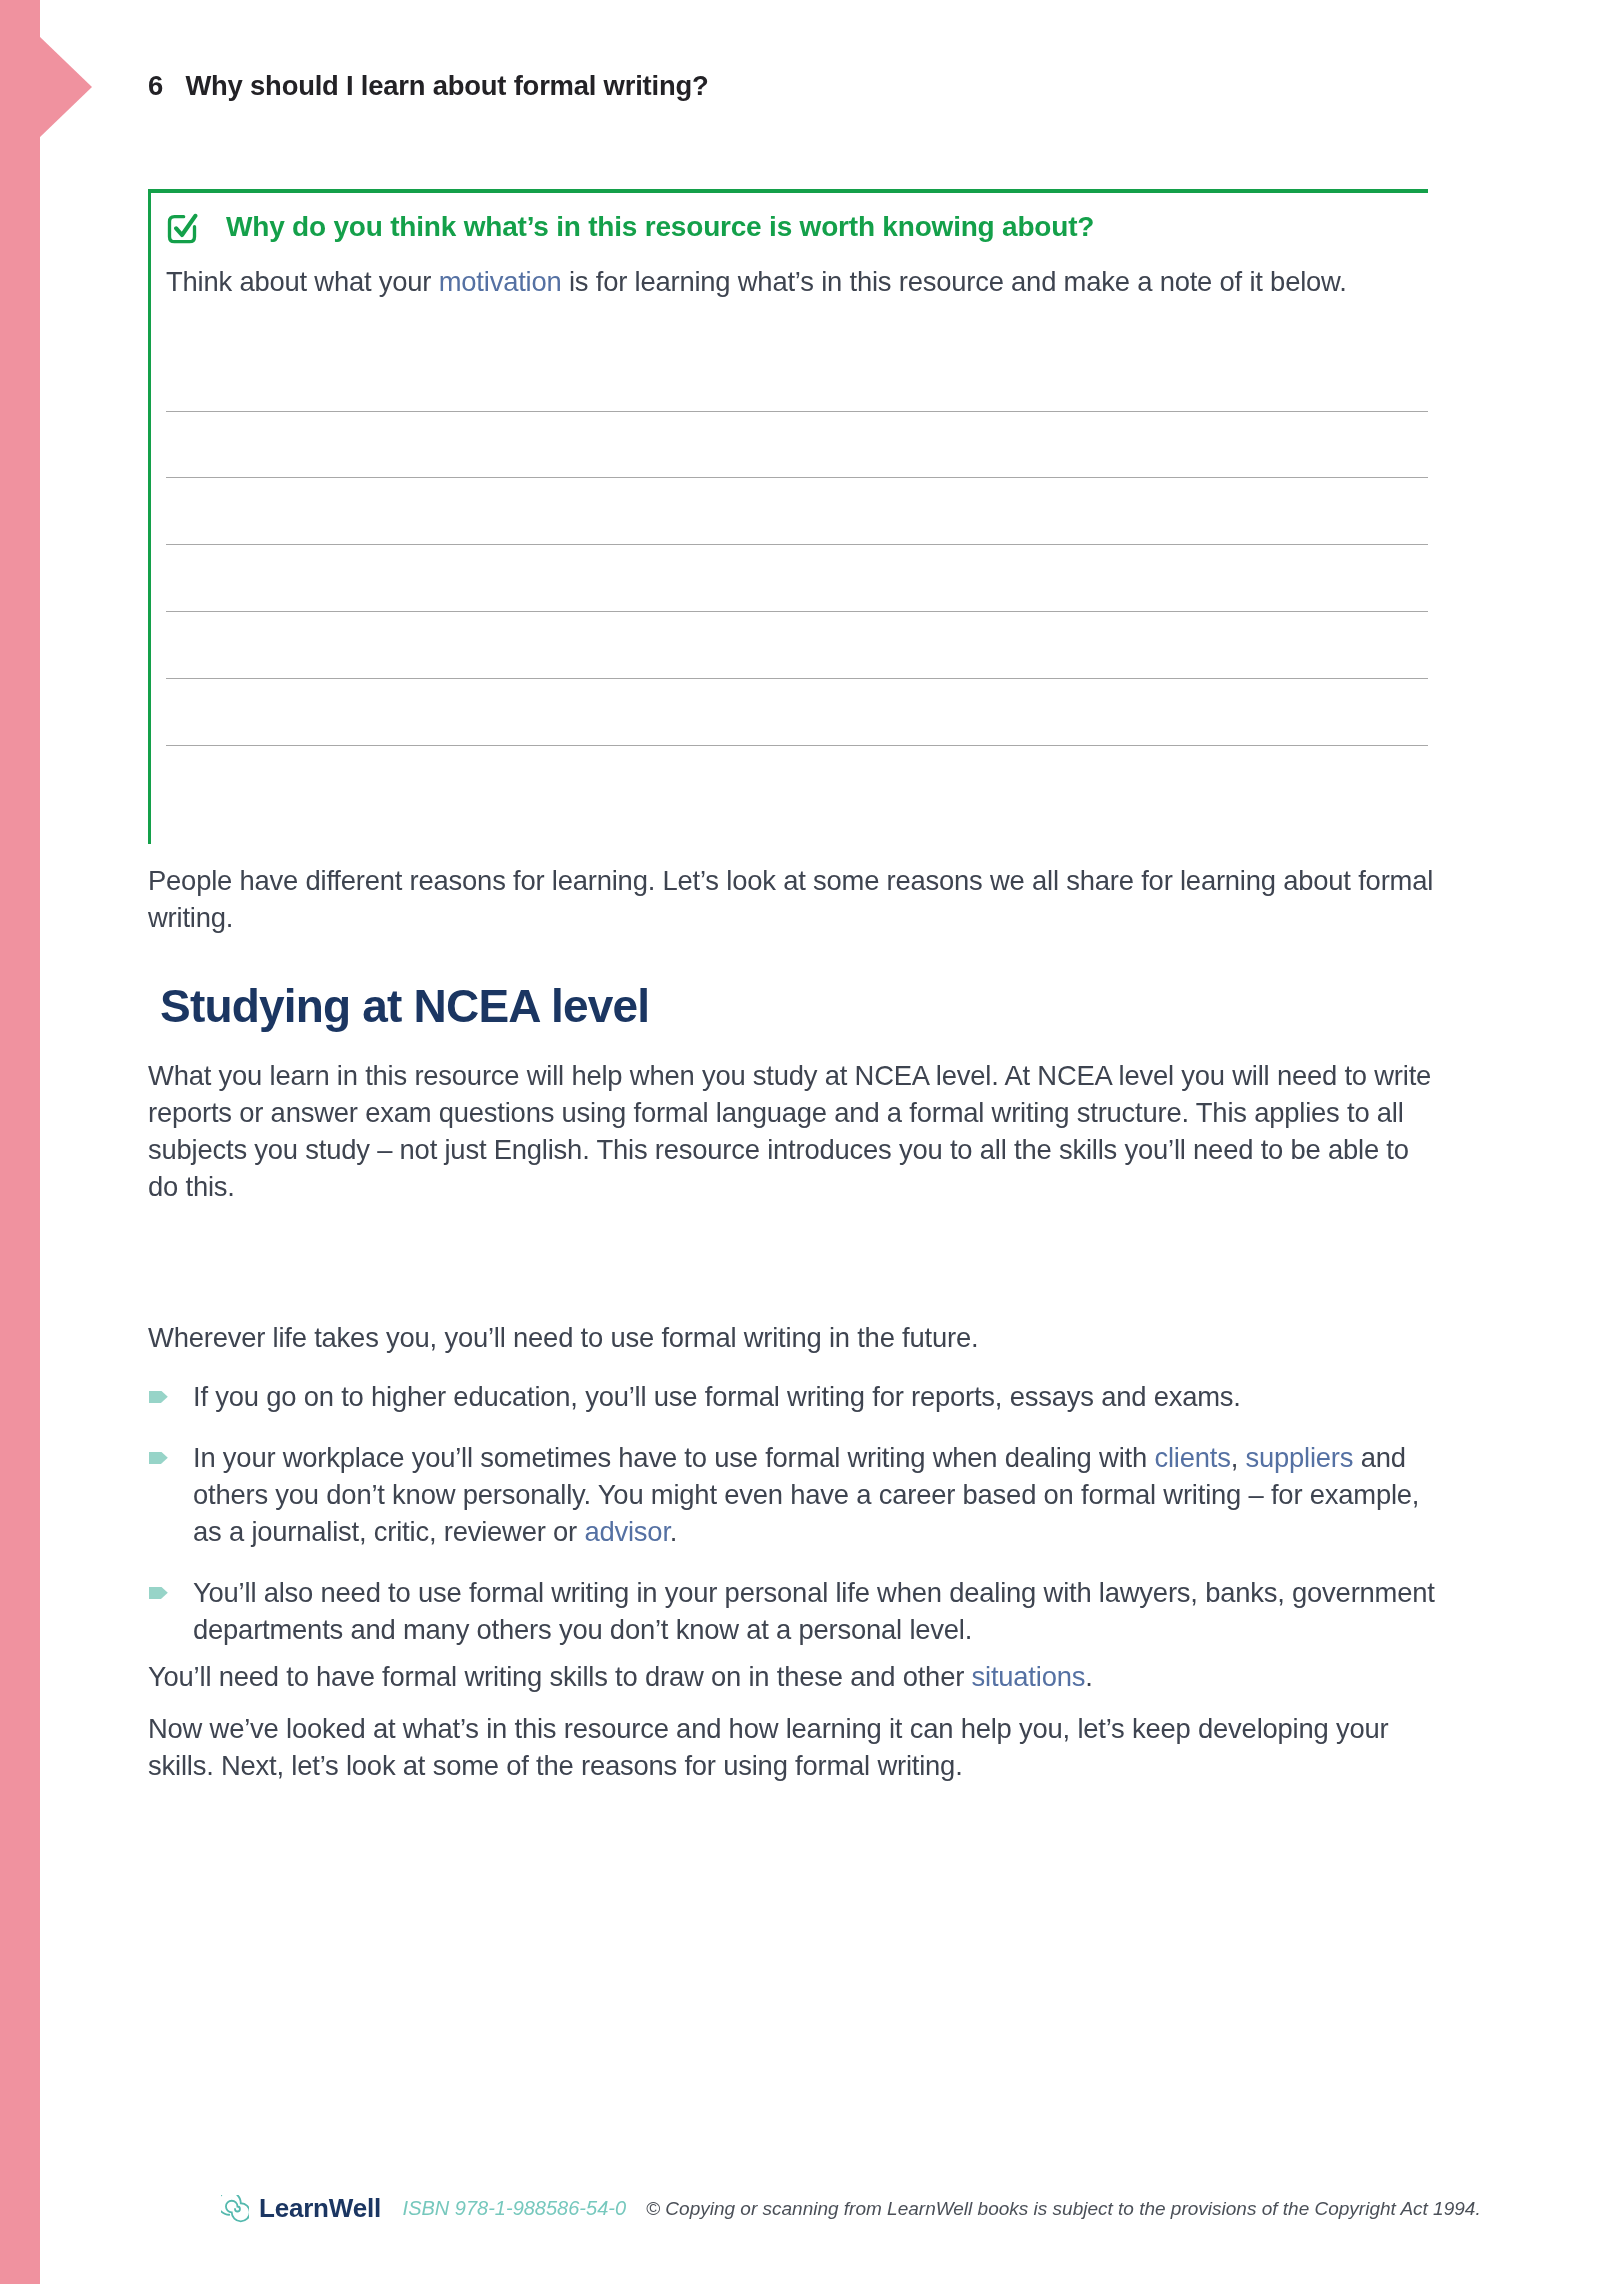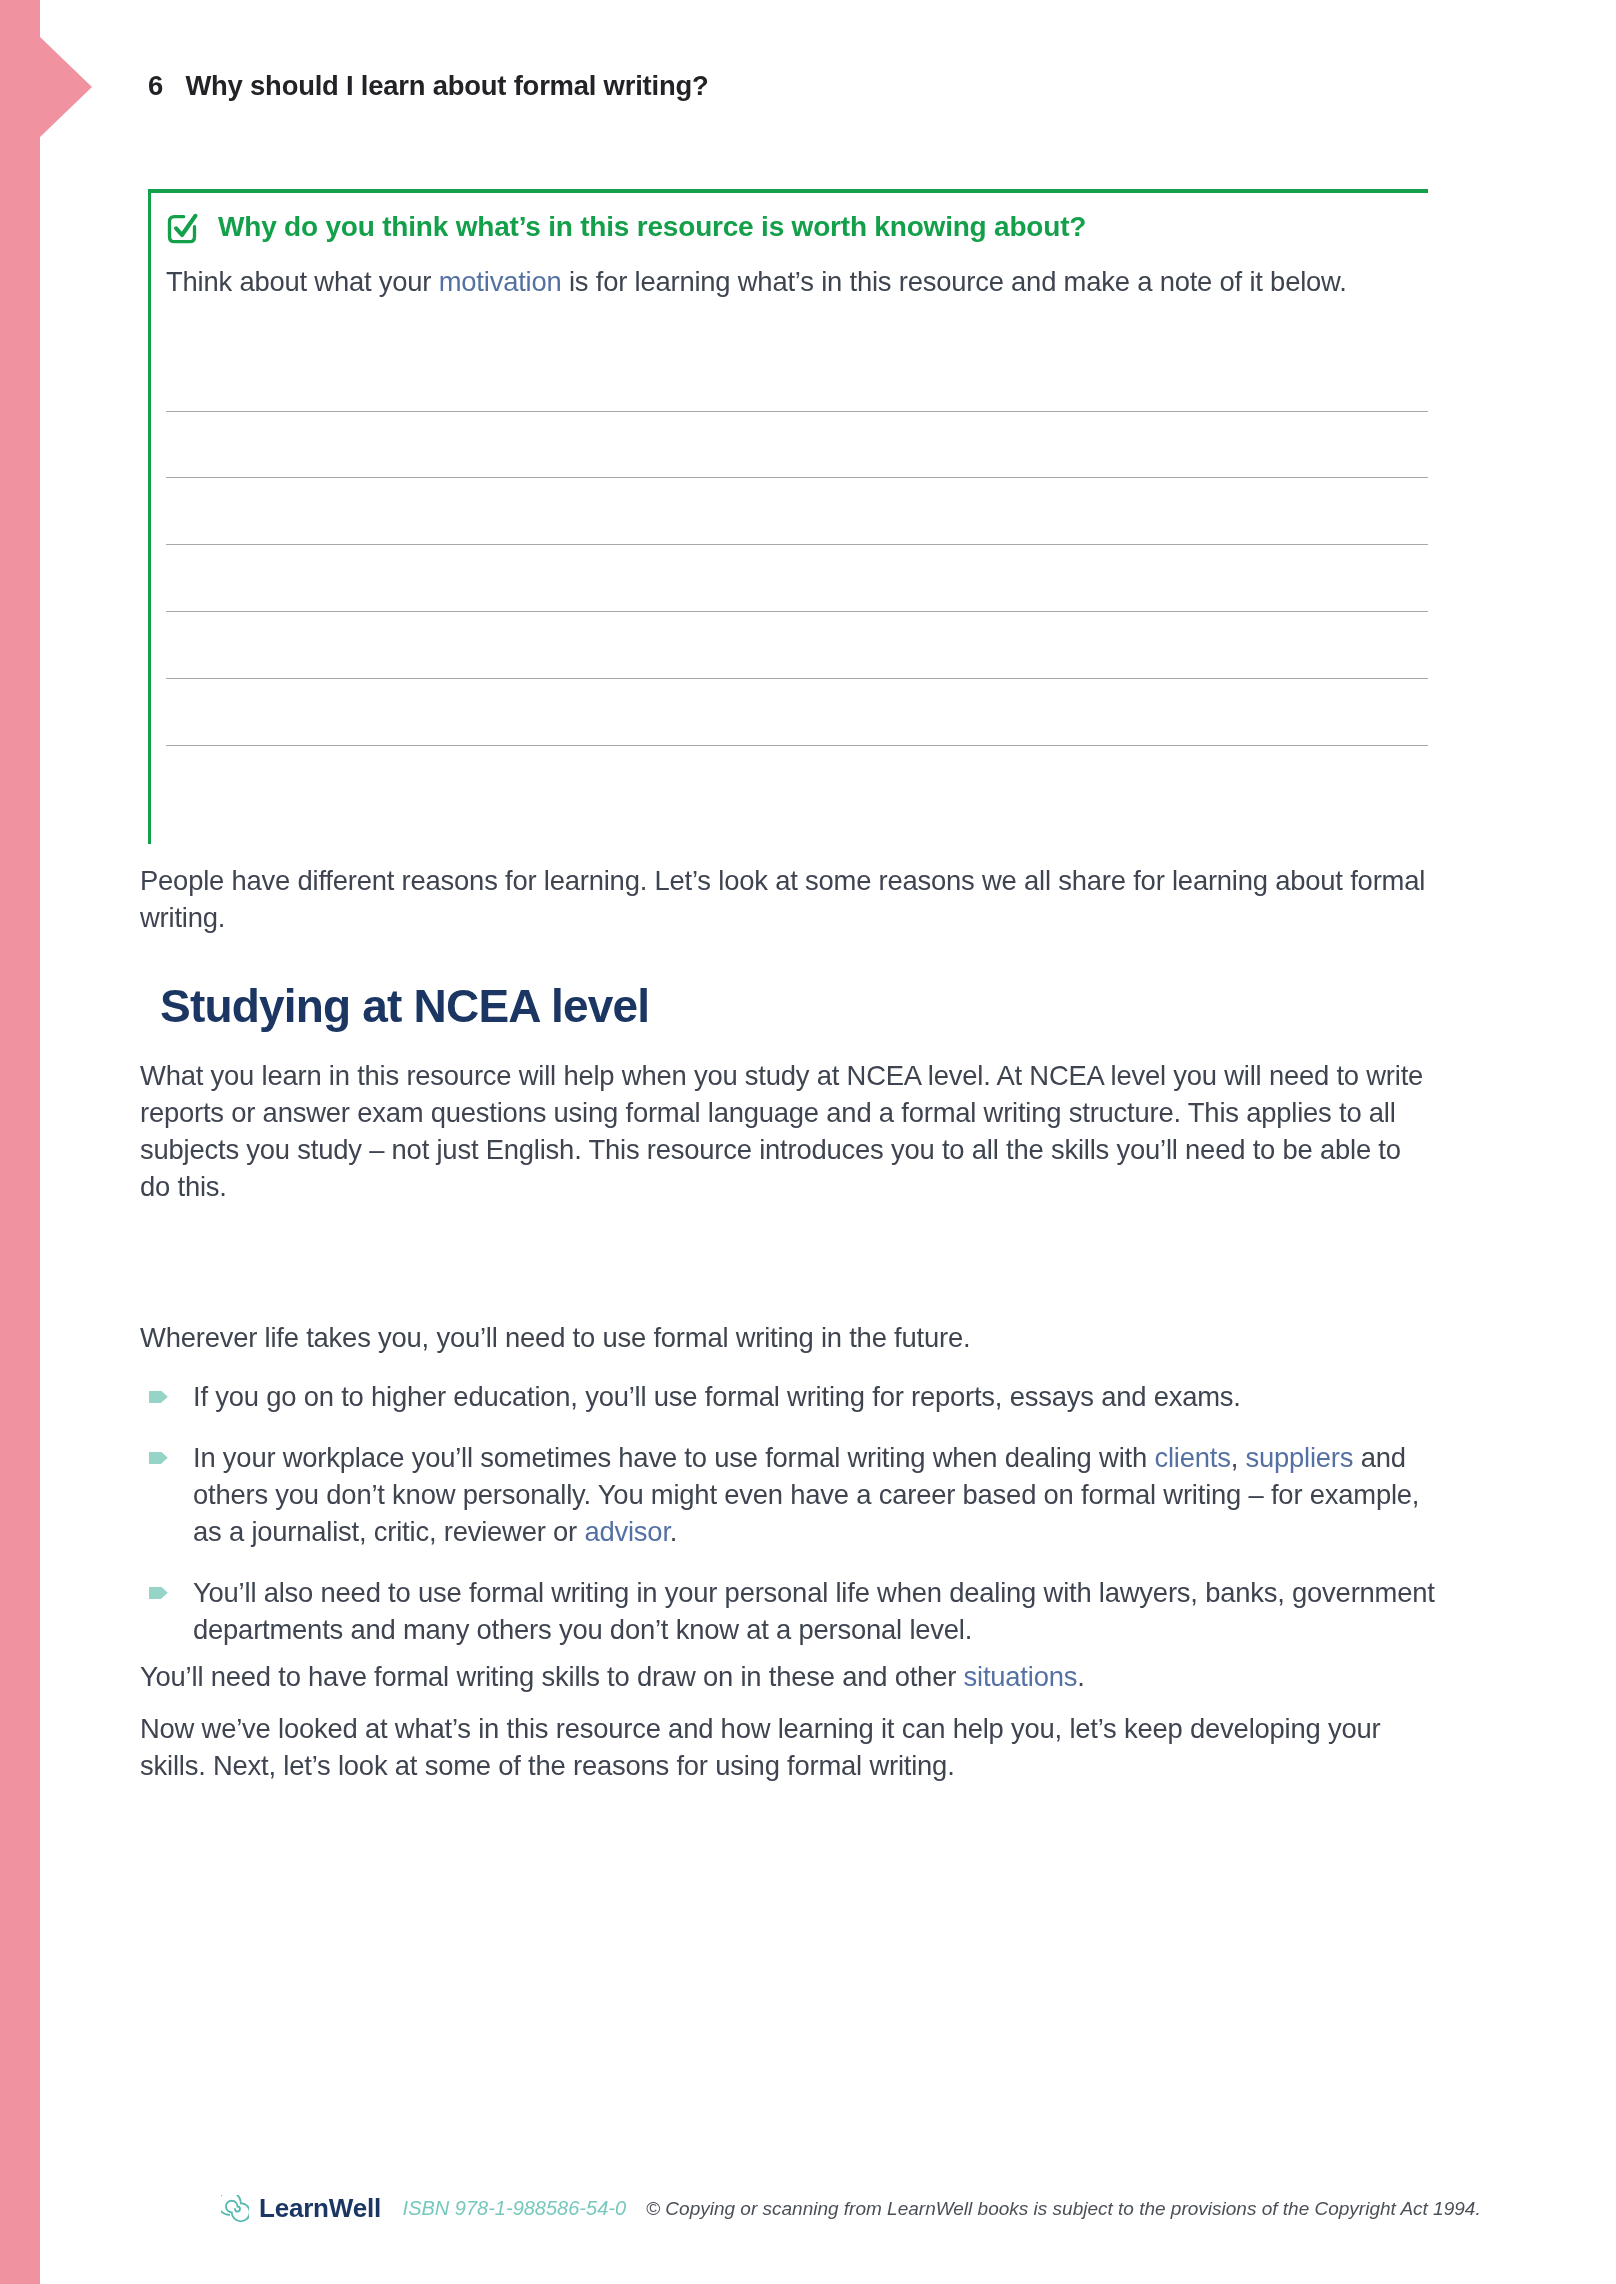--- a/index.html
+++ b/index.html
@@ -16,28 +16,28 @@
   .pink-band{position:absolute;left:0;top:0;width:40px;height:2284px;background:#f0929f;}
   .pink-arrow{position:absolute;left:39px;top:36px;width:53px;height:102px;background:#f0929f;
     clip-path:polygon(0 0,100% 50%,0 100%);}
   
   .running-head{position:absolute;left:148px;top:70px;display:flex;gap:22.4px;
     font-size:27.4px;font-weight:700;color:#232226;letter-spacing:-0.2px;}
   
   .activity-box{position:absolute;left:148px;top:189px;width:1280px;height:655px;
     border-top:4.2px solid #14a04a;border-left:3.3px solid #14a04a;box-sizing:border-box;
     padding:15px 33px 0 15px;}
-  .activity-heading{display:flex;align-items:flex-start;gap:20px;
+  .activity-heading{display:flex;align-items:flex-start;gap:28px;
     color:#14a04a;font-size:28px;font-weight:700;line-height:37px;letter-spacing:-0.2px;}
   .activity-heading svg{flex:0 0 auto;margin-top:1.7px;}
   .activity-body{margin-top:18.3px;width:1238px;
     font-size:27.4px;line-height:37px;letter-spacing:-0.2px;color:#3e4450;}
   .write-line{position:absolute;left:15px;right:0;height:0;border-top:1.7px solid #a8a8a8;}
   
-  .para{position:absolute;left:140px;width:1289px;
+  .para{position:absolute;left:148px;width:1289px;
     font-size:27.4px;line-height:37px;letter-spacing:-0.2px;color:#3e4450;}
   .accent-bold{color:#5571a3;font-weight:400;}
   .section-heading{position:absolute;left:160px;width:1329px;
     font-size:46px;line-height:58px;font-weight:700;letter-spacing:-0.8px;color:#1b3662;}
   
   .bullets{position:absolute;left:148px;top:1378px;width:1289px;list-style:none;margin:0;padding:0;}
   .bullets li{position:relative;padding-left:45px;margin:0 0 24px 0;
     font-size:27.4px;line-height:37px;letter-spacing:-0.2px;color:#3e4450;}
   .bullet-marker{position:absolute;left:0.8px;top:12.5px;width:19px;height:12.5px;background:#97d4c8;
     clip-path:polygon(0 0,64% 0,100% 50%,64% 100%,0 100%);}

